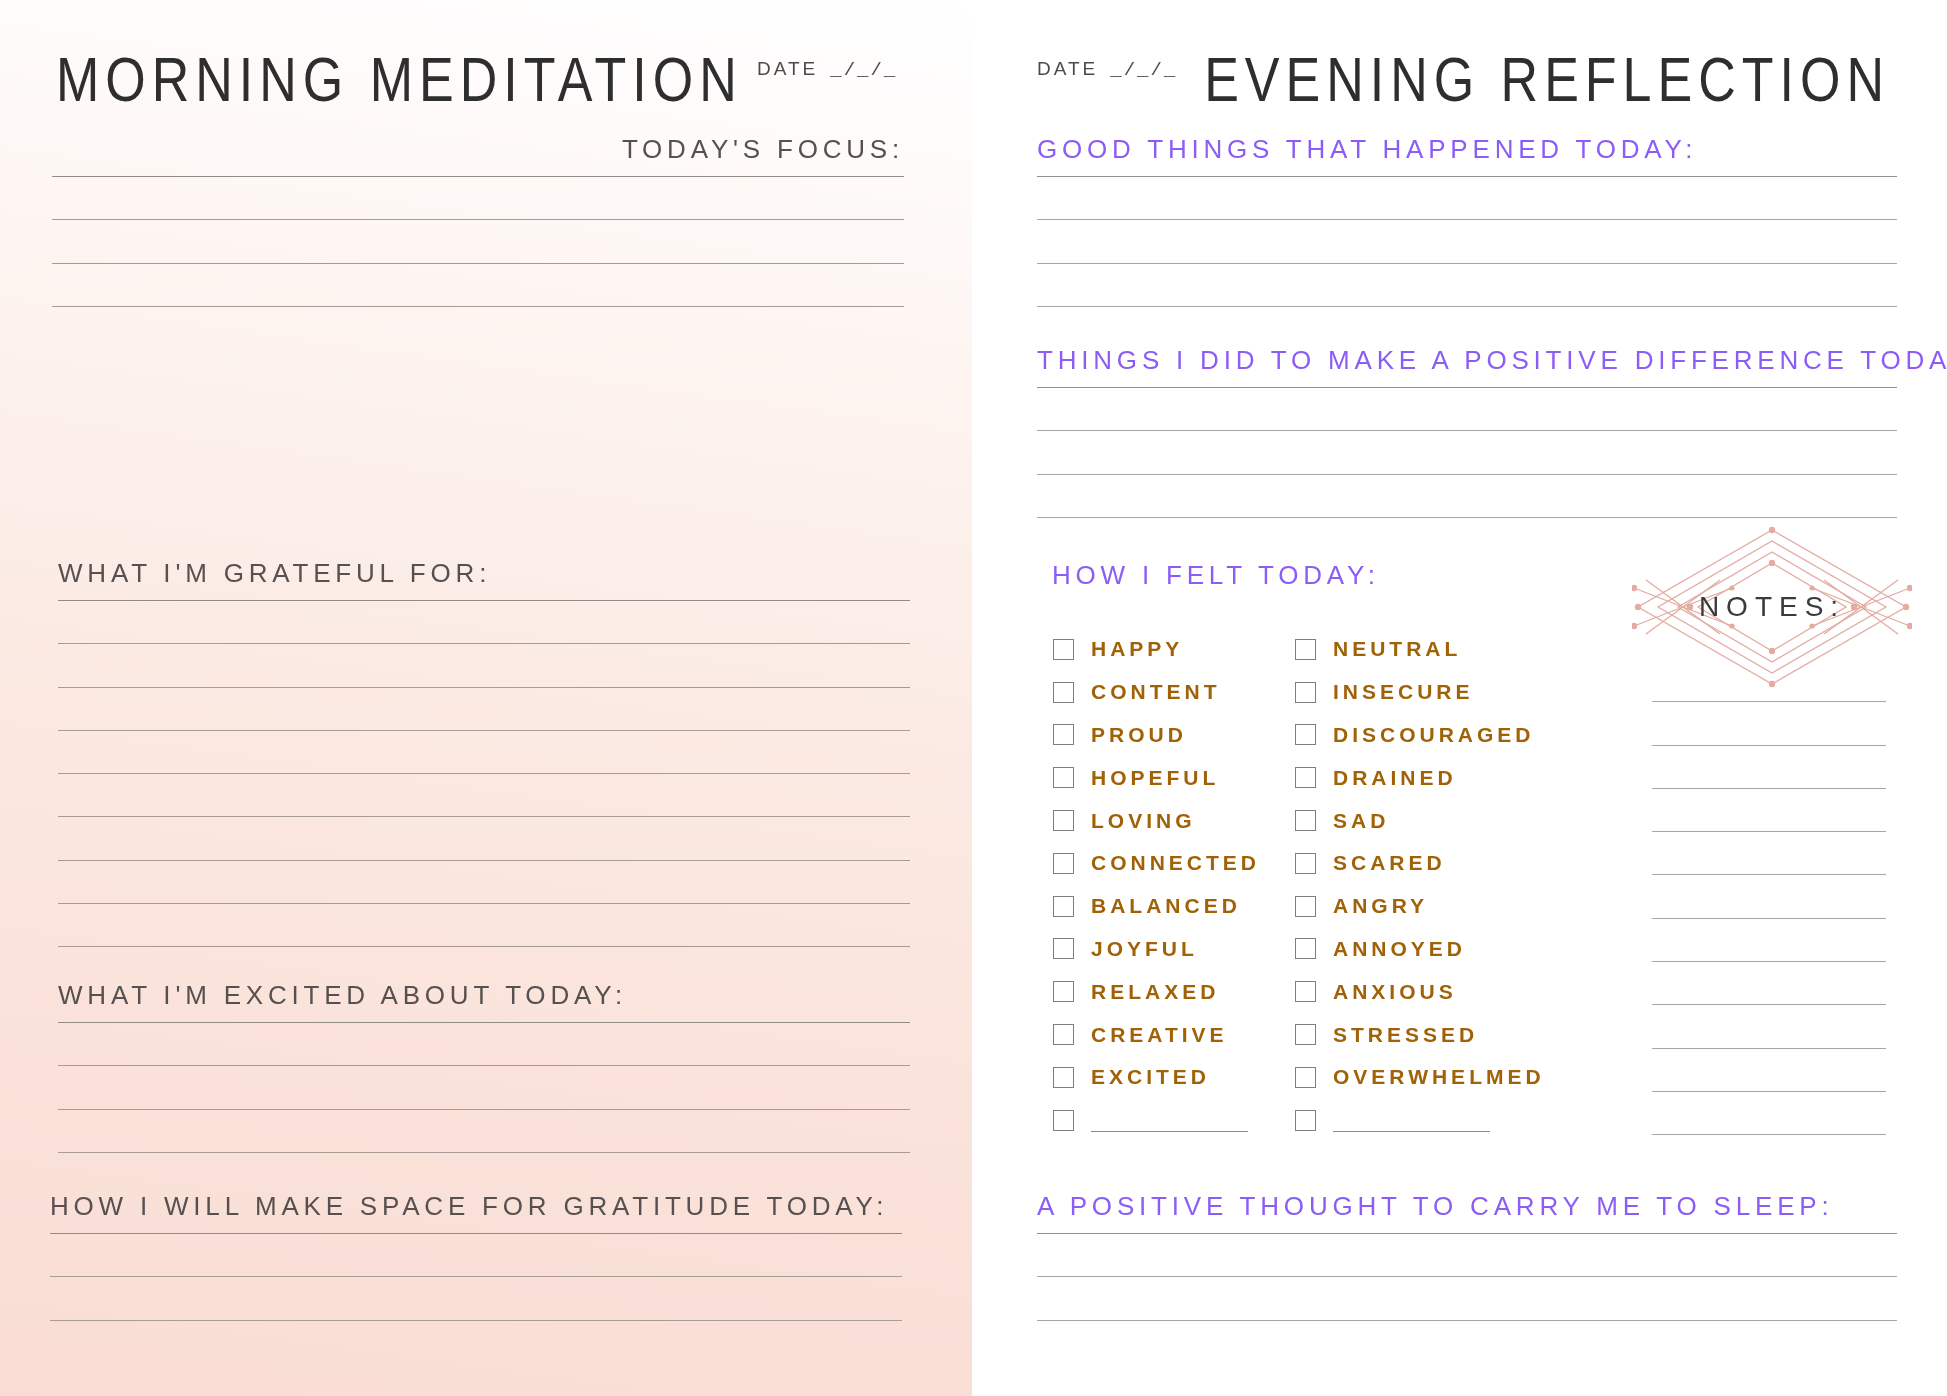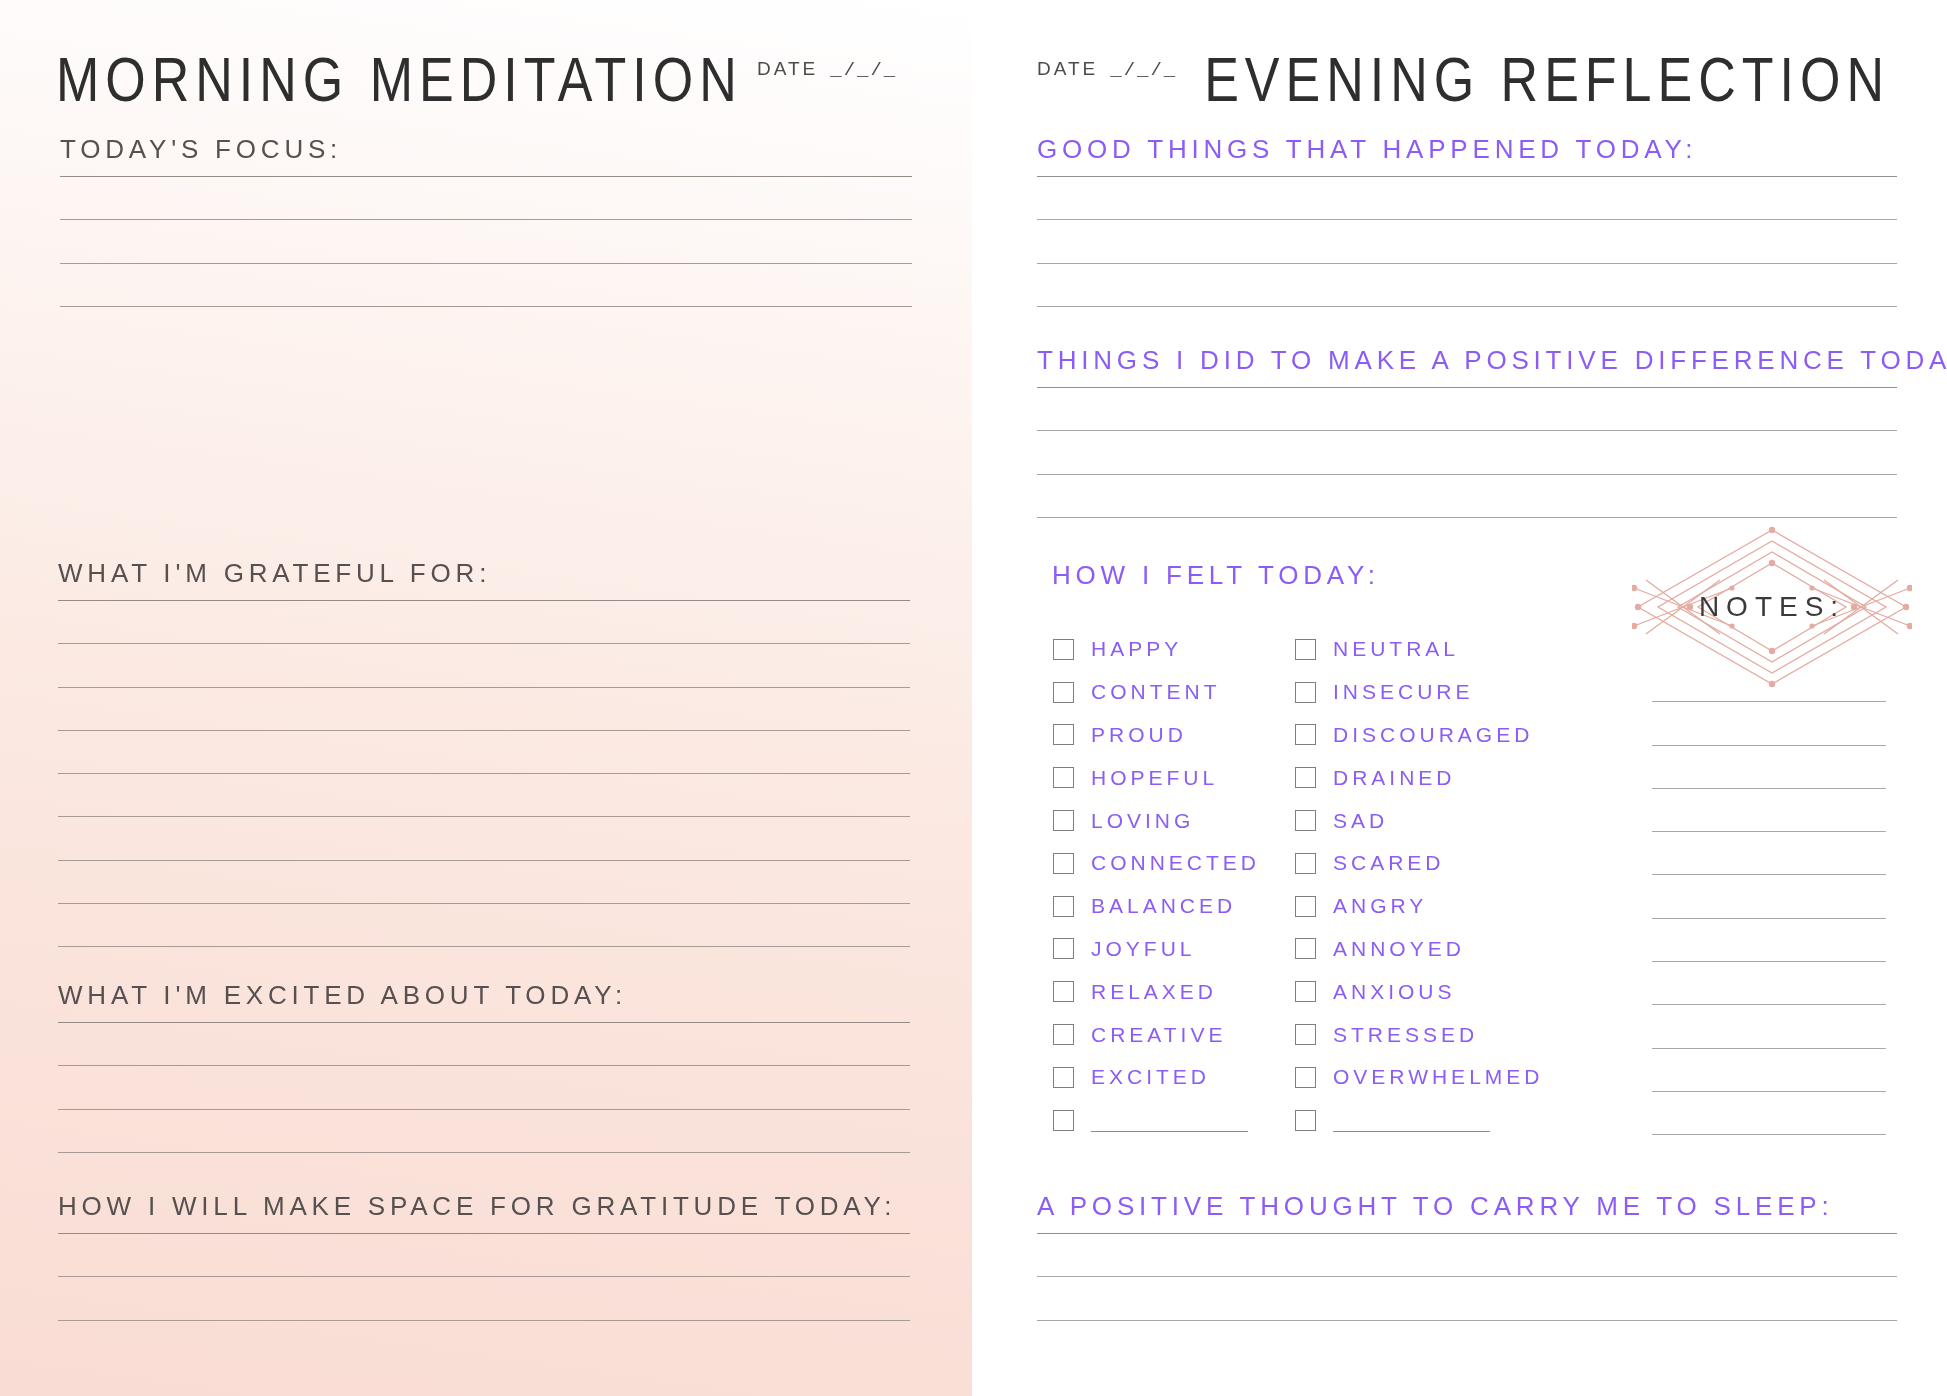--- a/index.html
+++ b/index.html
@@ -38,21 +38,21 @@
   .left .rule{border-bottom:1.5px solid #a89b95;}
   .right .rule{border-bottom:1.5px solid #a7a7a7;}
   
   .feel-col{position:absolute;width:240px;}
   .feel-row{display:flex;align-items:center;height:42.8px;}
   .cb{
     width:21px;height:21px;flex:0 0 21px;margin-right:17px;
     border:1.5px solid #7f7f7f;background:transparent;box-sizing:border-box;
   }
   .feel-label{
-    font-size:21px;font-weight:400;letter-spacing:4px;color:#8b5cf6;white-space:nowrap;
+    font-size:21px;font-weight:700;letter-spacing:4px;color:#a16207;white-space:nowrap;
   }
   .fill-line{
     width:157px;height:16px;border-bottom:1.4px solid #8a8a8a;
     align-self:flex-end;margin-bottom:10px;
   }
   
   .ornament{position:absolute;left:1632px;top:524px;width:280px;height:166px;}
   .ornament svg{position:absolute;left:0;top:0;}
   .notes-label{
     position:absolute;inset:0;display:flex;align-items:center;justify-content:center;
@@ -66,21 +66,21 @@
 
 <div class="stage">
   <div class="left-page-bg"></div>
 
   <h1 class="page-title" style="left:56px;">MORNING MEDITATION</h1>
 
   <div class="date-field" style="left:757px;">
     <span>DATE</span><span class="slots">_/_/_</span>
   </div>
 
-  <div class="sec left" style="left:60px;top:134px;width:852px;">
+  <div class="sec left" style="left:52px;top:134px;width:852px;text-align:right;">
     <span class="sec-label">TODAY'S FOCUS:</span>
     <div>
         <div class="rule"></div>
         <div class="rule"></div>
         <div class="rule"></div>
       </div>
   </div>
 
 
   <div class="sec left" style="left:58px;top:980px;width:852px;">
@@ -99,21 +99,21 @@
         <div class="rule"></div>
         <div class="rule"></div>
         <div class="rule"></div>
         <div class="rule"></div>
         <div class="rule"></div>
         <div class="rule"></div>
         <div class="rule"></div>
       </div>
   </div>
 
-  <div class="sec left" style="left:58px;top:1191px;width:852px;">
+  <div class="sec left" style="left:50px;top:1191px;width:852px;">
     <span class="sec-label">HOW I WILL MAKE SPACE FOR GRATITUDE TODAY:</span>
     <div>
         <div class="rule"></div>
         <div class="rule"></div>
       </div>
   </div>
 
   <div class="date-field" style="left:1037px;">
     <span>DATE</span><span class="slots">_/_/_</span>
   </div>

